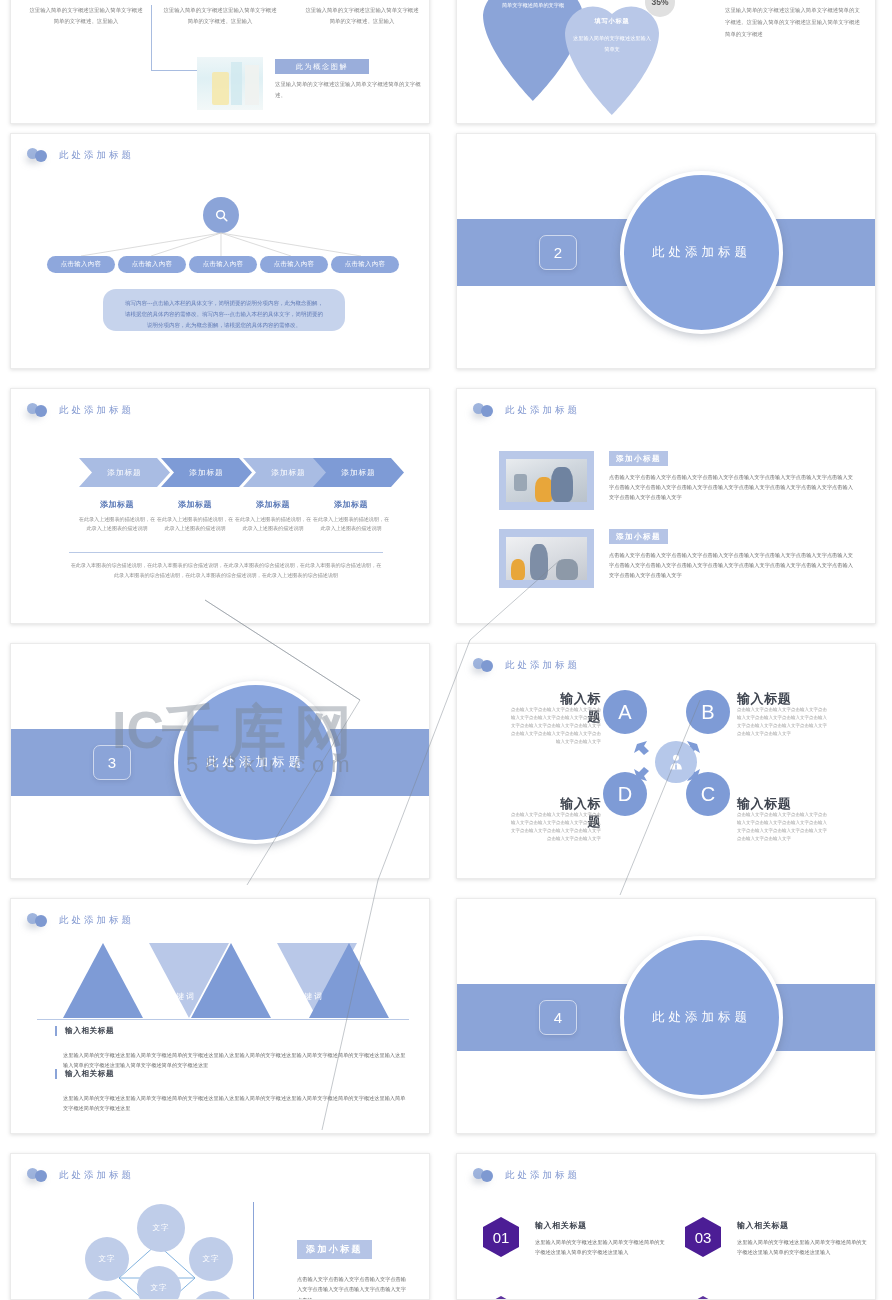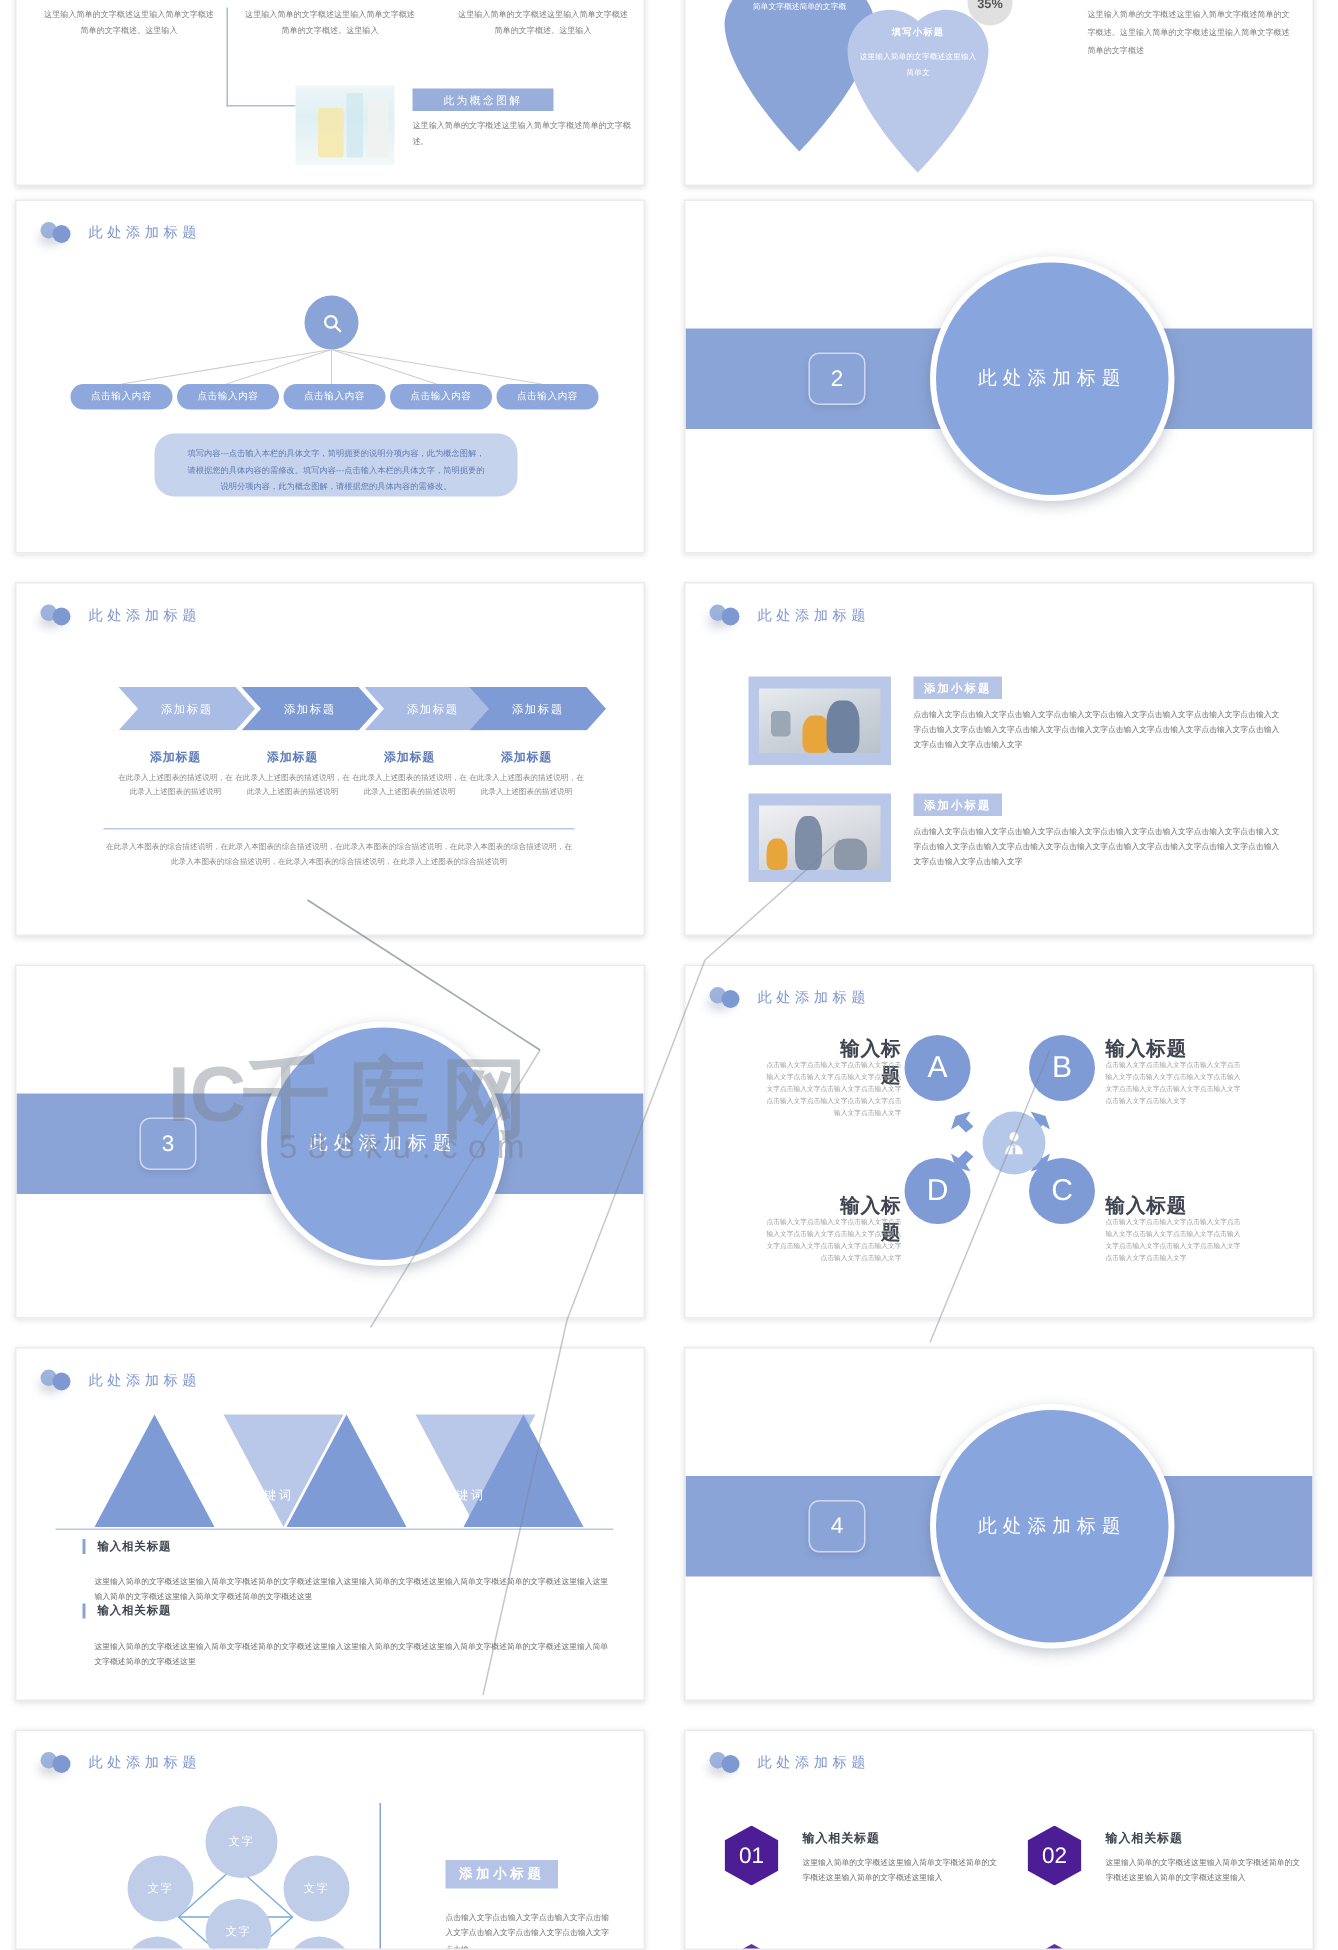--- a/index.html
+++ b/index.html
@@ -390,21 +390,21 @@
           <i class="a"></i>
           <i class="b"></i>
         </span>
       <span class="t">此处添加标题</span>
     </div>
 
     <div class="hexnum" style="left:26px; top:63px;">01</div>
     <div class="hx-h" style="left:78px; top:66px;">输入相关标题</div>
     <div class="hx-p" style="left:78px; top:83px; width:132px;">这里输入简单的文字概述这里输入简单文字概述简单的文字概述这里输入简单的文字概述这里输入</div>
 
-    <div class="hexnum" style="left:228px; top:63px;">02</div>
+    <div class="hexnum" style="left:228px; top:63px;">03</div>
     <div class="hx-h" style="left:280px; top:66px;">输入相关标题</div>
     <div class="hx-p" style="left:280px; top:83px; width:132px;">这里输入简单的文字概述这里输入简单文字概述简单的文字概述这里输入简单的文字概述这里输入</div>
 
     <div class="hexnum" style="left:26px; top:142px; opacity:.9;"></div>
     <div class="hexnum" style="left:228px; top:142px; opacity:.9;"></div>
   </div>
 
   <div class="wm">
     <svg style="position:absolute; left:0; top:0; width:892px; height:1300px;">
       <g stroke="rgba(125,132,142,.45)" stroke-width="1" fill="none">

